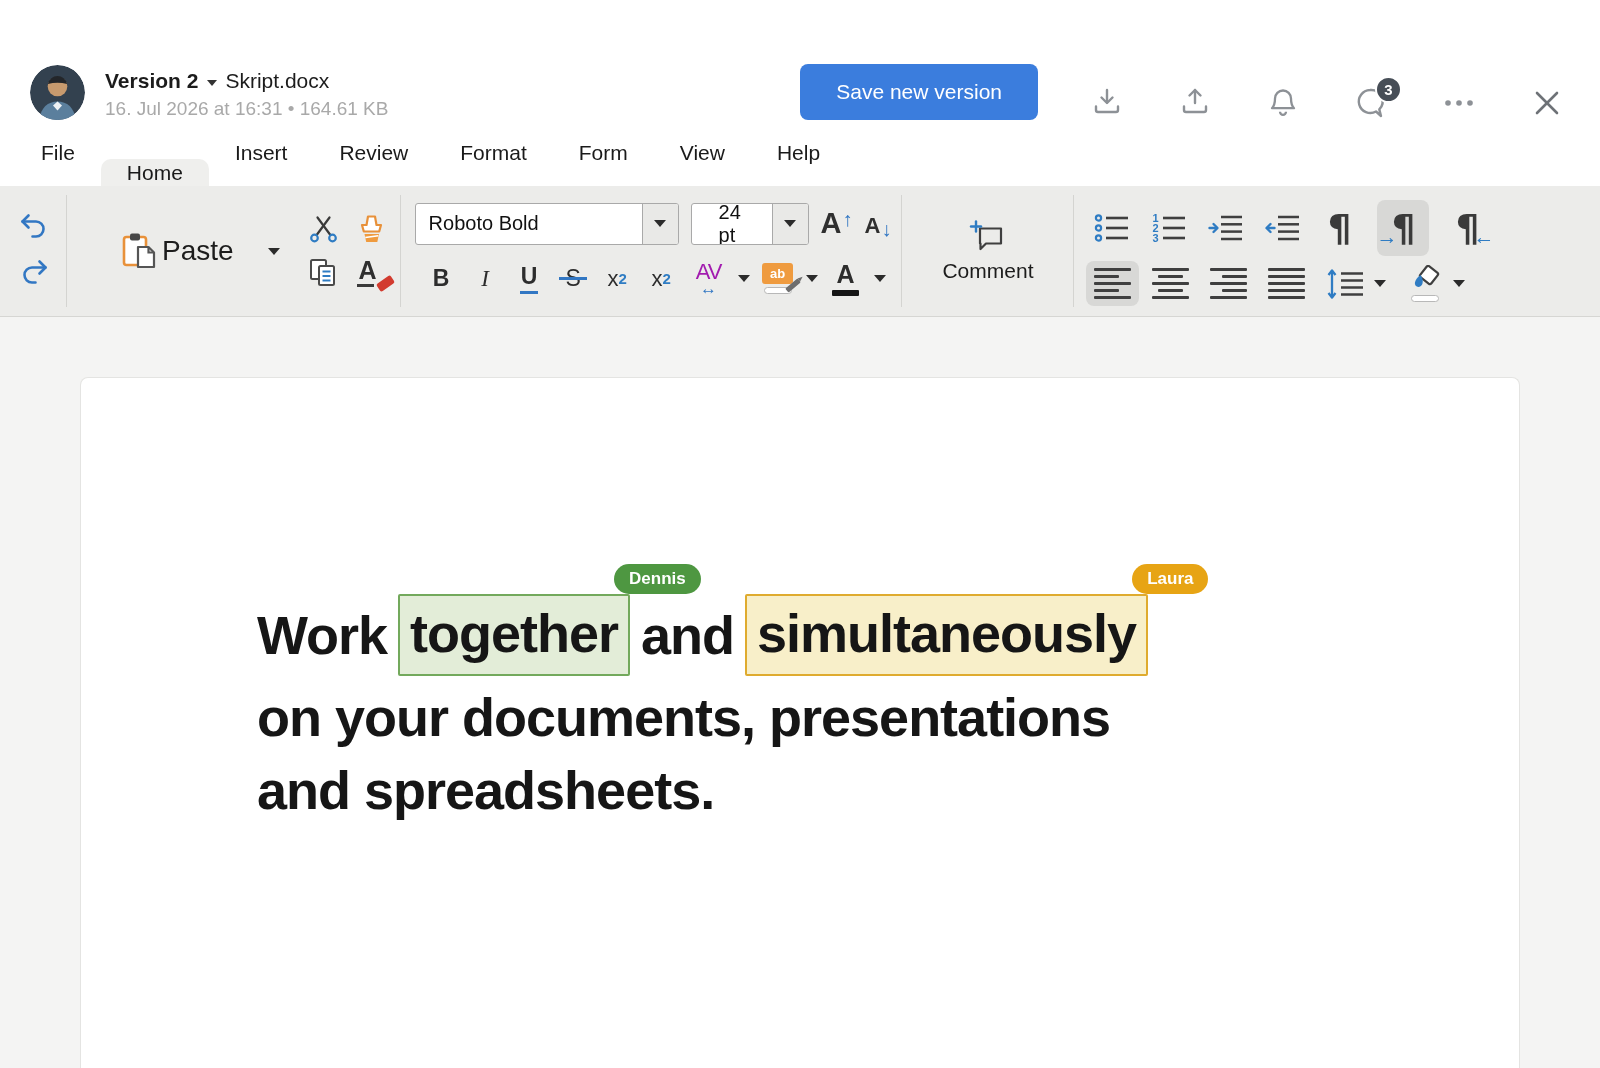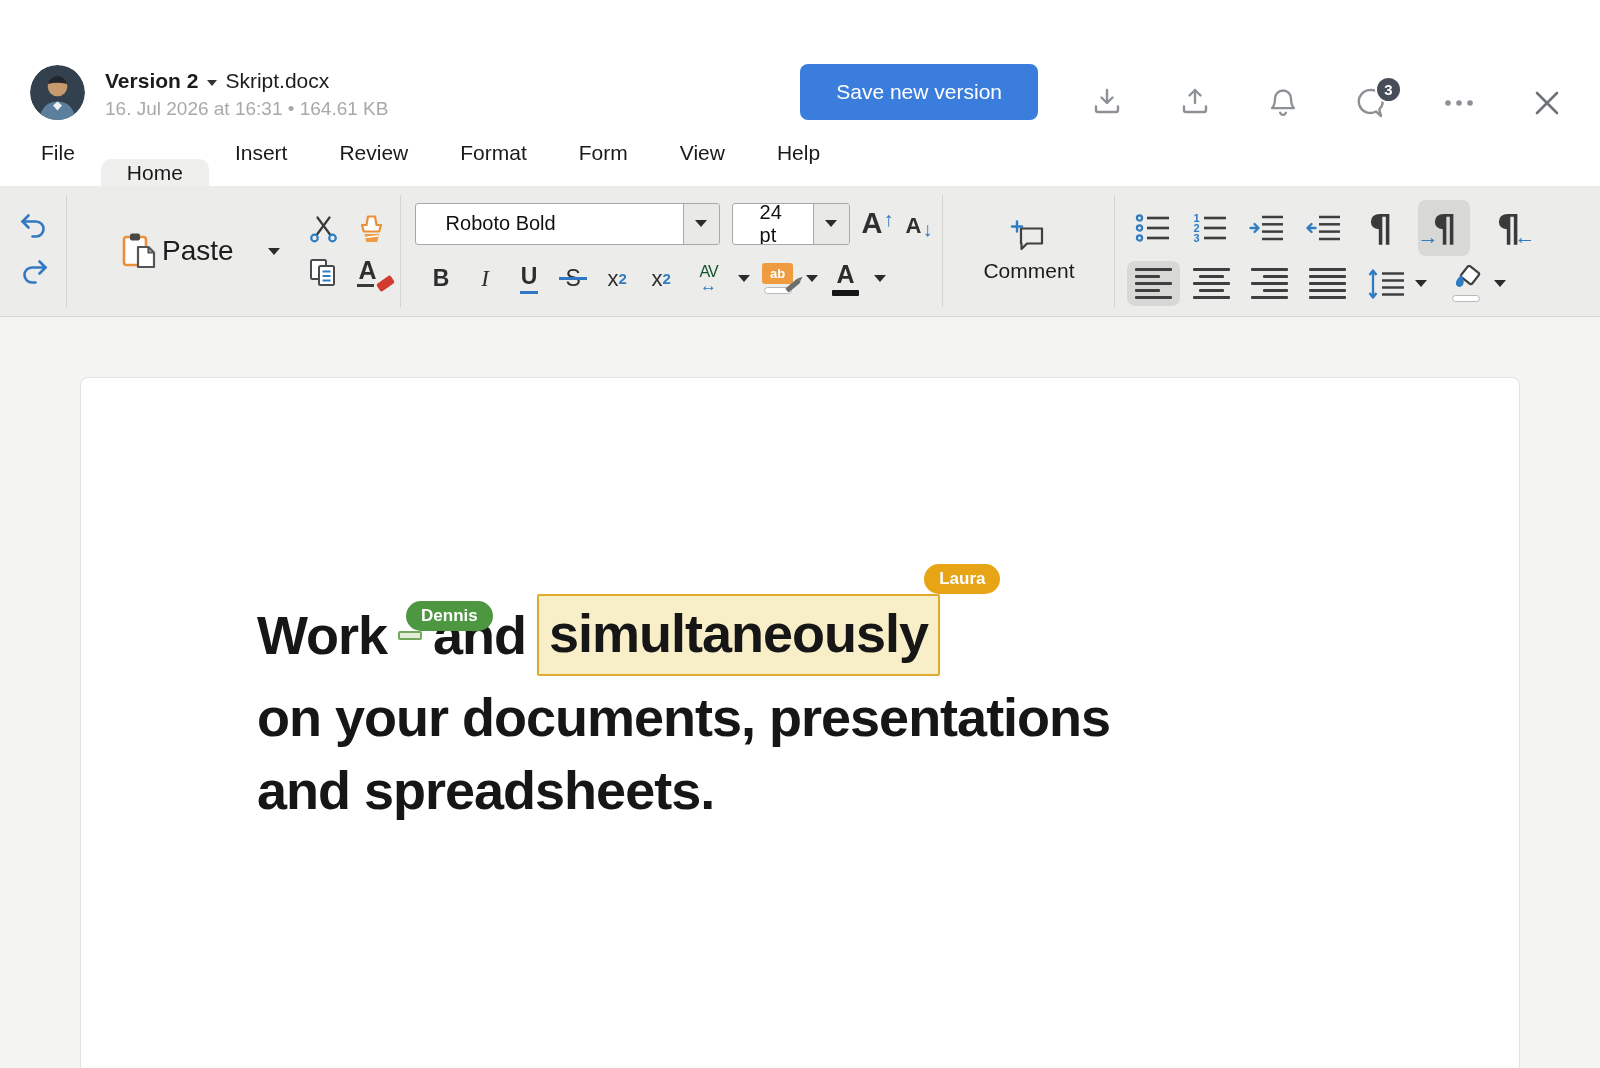--- a/index.html
+++ b/index.html
@@ -52,40 +52,40 @@
   .cf-eraser { position:absolute; width:17px; height:9px; background:#d23b2f; border-radius:2px;
     transform:rotate(-35deg); right:-4px; bottom:0; }
 
   .font-group { display:flex; flex-direction:column; gap:13px; margin-left:4px; }
   .fg-row1 { display:flex; align-items:center; gap:12px; }
   .select { background:#fff; border:1px solid #a9a9a9; border-radius:3px; height:42px;
     display:flex; align-items:stretch; overflow:hidden; cursor:pointer; }
   .select .val { padding:0 13px; font-size:20px; color:#111; display:flex; align-items:center; flex:1; }
   .select .dd { width:36px; border-left:1px solid #a9a9a9; background:#e9e9e7; display:flex;
     align-items:center; justify-content:center; }
-  .font-select { width:305px;padding-left:17px; }
+  .font-select { width:264px; }
   .size-select { width:118px;padding-left:14px; }
   .grow-btn, .shrink-btn { display:flex; align-items:flex-start; color:#2f2f2f; }
   .grow-btn .ltr { font-size:29px; font-weight:bold; line-height:1; }
   .shrink-btn .ltr { font-size:22px; font-weight:bold; line-height:1; margin-top:6px; }
   .sz-arrow { color:#3277c3; font-size:20px; font-weight:bold; line-height:1; margin-left:1px; }
   .shrink-btn .sz-arrow { margin-top:10px; }
 
   .fg-row2 { display:flex; align-items:center; gap:7px; padding-left:8px; height:42px; }
   .fmt { width:37px; height:36px; font-size:23px; color:#2d2d2d; position:relative; }
   .fmt.bold { font-weight:bold; }
   .fmt.italic { font-family:"Liberation Serif", serif; font-style:italic; }
   .fmt .ul { border-bottom:3px solid #3277c3; padding:0 1px 1px; }
   .strike-wrap { position:relative; display:inline-block; padding:0 2px; }
   .strike-wrap::after { content:""; position:absolute; left:-4px; right:-4px; top:46%; height:3px; background:#3277c3; }
   .script-base { font-size:22px; }
   .script { color:#2f7cc3; font-weight:bold; font-size:15px; }
   sub.script { vertical-align:-5px; } sup.script { vertical-align:7px; }
   .av-btn { display:flex; flex-direction:column; align-items:center; line-height:1; width:44px; }
-  .av-top { font-size:16px; color:#14532d; letter-spacing:-1px; }
+  .av-top { font-size:22px; color:#a21caf; letter-spacing:-1px; }
   .av-arrow { color:#3277c3; font-size:17px; margin-top:-3px; font-weight:bold; }
   .chip-btn { display:flex; flex-direction:column; align-items:center; gap:3px; width:42px; }
   .hl-chip { width:31px; height:21px; background:#ef9b3f; border-radius:3px; color:#fff; font-size:13px;
     font-weight:bold; display:flex; align-items:center; justify-content:center; position:relative; }
   .hl-pencil { position:absolute; right:-8px; bottom:-4px; width:16px; height:5px; background:#6e6e6e;
     border-radius:1px; transform:rotate(-40deg); }
   .hl-pencil::after { content:""; position:absolute; right:-5px; top:0; border-top:2.5px solid transparent;
     border-bottom:2.5px solid transparent; border-left:5px solid #6e6e6e; }
   .white-pill { width:28px; height:7px; background:#fff; border:1px solid #b8b8b8; border-radius:4px; }
   .fc-letter { font-size:25px; font-weight:bold; color:#2d2d2d; line-height:1; }
@@ -516,20 +516,21 @@
     </div>
   </div>
 </div>
 
 <div class="doc-area">
   <div class="page">
     <div class="heading">
       <div class="hline1">
         <span>Work</span>
         <span class="hl-box hl-green">
+          <span>together</span>
           <span class="author-pill pill-green">Dennis</span>
         </span>
         <span>and</span>
         <span class="hl-box hl-yellow">
           <span>simultaneously</span>
           <span class="author-pill pill-yellow">Laura</span>
         </span>
       </div>
       <div>on your documents, presentations</div>
       <div>and spreadsheets.</div>

